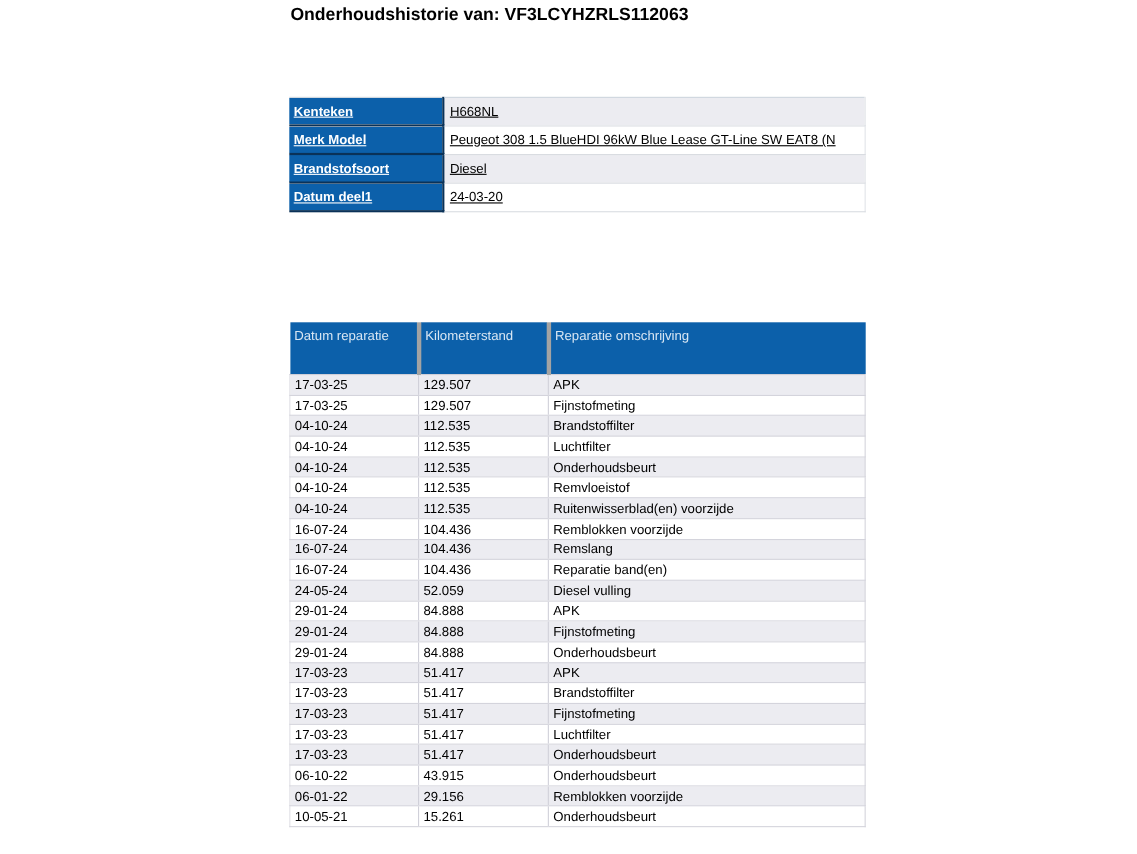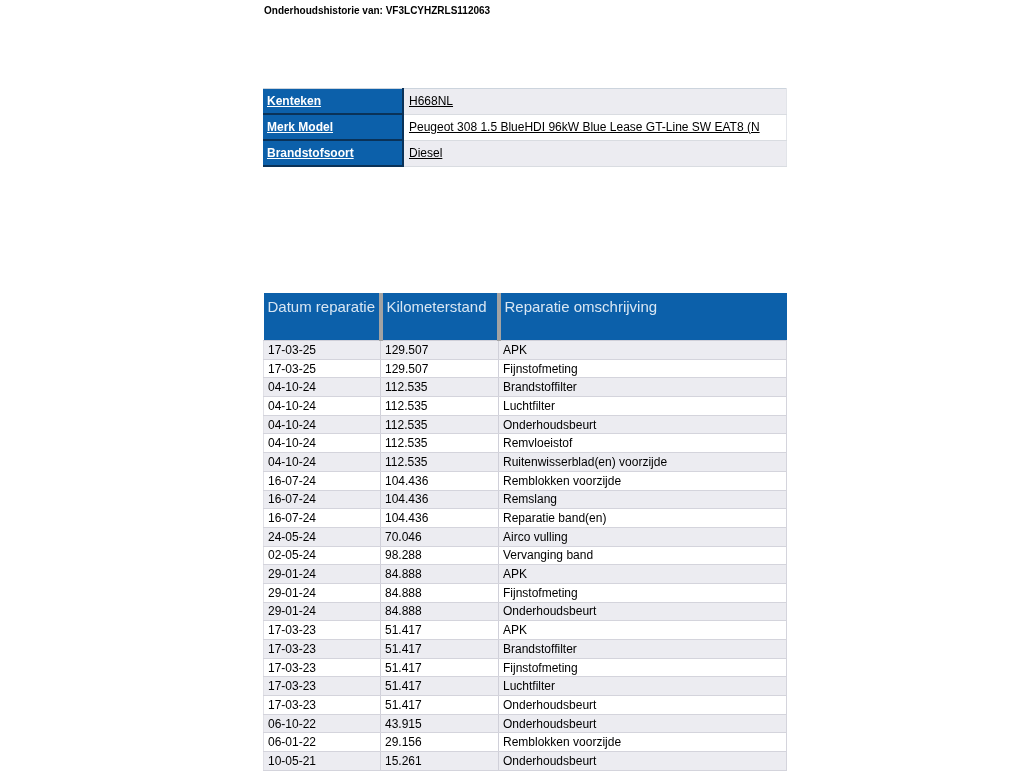--- a/index.html
+++ b/index.html
@@ -14,21 +14,21 @@
   .page {
     position: relative;
     width: 1034px;
     height: 776px;
     background: #ffffff;
   }
   .title {
     position: absolute;
     left: 264px;
     top: 5px;
-    font-size: 10px;
+    font-size: 16px;
     font-weight: bold;
     color: #000000;
     white-space: nowrap;
   }
 
   
   table { border-collapse: collapse; table-layout: fixed; }
   .info-table {
     position: absolute;
     left: 263px;
@@ -65,21 +65,21 @@
   .main-table {
     position: absolute;
     left: 263px;
     top: 293px;
     width: 523px;
   }
   .main-table th {
     background: #0c60aa;
     color: #d8e6f3;
     font-weight: normal;
-    font-size: 15px;
+    font-size: 12px;
     text-align: left;
     vertical-align: top;
     padding: 5px 0 0 4px;
     height: 42px;
     border-bottom: 1px solid #cfcfd8;
     white-space: nowrap;
     overflow: hidden;
   }
   .main-table th + th { border-left: 4px solid #a3a3a3; }
   .main-table td {
@@ -115,20 +115,24 @@
           <td class="label-cell">Kenteken</td>
           <td class="value-cell">H668NL</td>
         </tr>
         <tr>
           <td class="label-cell">Merk Model</td>
           <td class="value-cell">Peugeot 308 1.5 BlueHDI 96kW Blue Lease GT-Line SW EAT8 (N</td>
         </tr>
         <tr>
           <td class="label-cell">Brandstofsoort</td>
           <td class="value-cell">Diesel</td>
+        </tr>
+        <tr>
+          <td class="label-cell">Datum deel1</td>
+          <td class="value-cell">24-03-20</td>
         </tr>
       </tbody>
   </table>
 
   <table class="main-table">
     <colgroup>
       <col style="width:117px">
       <col style="width:118px">
       <col style="width:288px">
     </colgroup>
@@ -185,27 +189,22 @@
           <td>104.436</td>
           <td>Remslang</td>
         </tr>
         <tr>
           <td>16-07-24</td>
           <td>104.436</td>
           <td>Reparatie band(en)</td>
         </tr>
         <tr>
           <td>24-05-24</td>
-          <td>70.046</td>
-          <td>Airco vulling</td>
-        </tr>
-        <tr>
-          <td>02-05-24</td>
-          <td>98.288</td>
-          <td>Vervanging band</td>
+          <td>52.059</td>
+          <td>Diesel vulling</td>
         </tr>
         <tr>
           <td>29-01-24</td>
           <td>84.888</td>
           <td>APK</td>
         </tr>
         <tr>
           <td>29-01-24</td>
           <td>84.888</td>
           <td>Fijnstofmeting</td>

